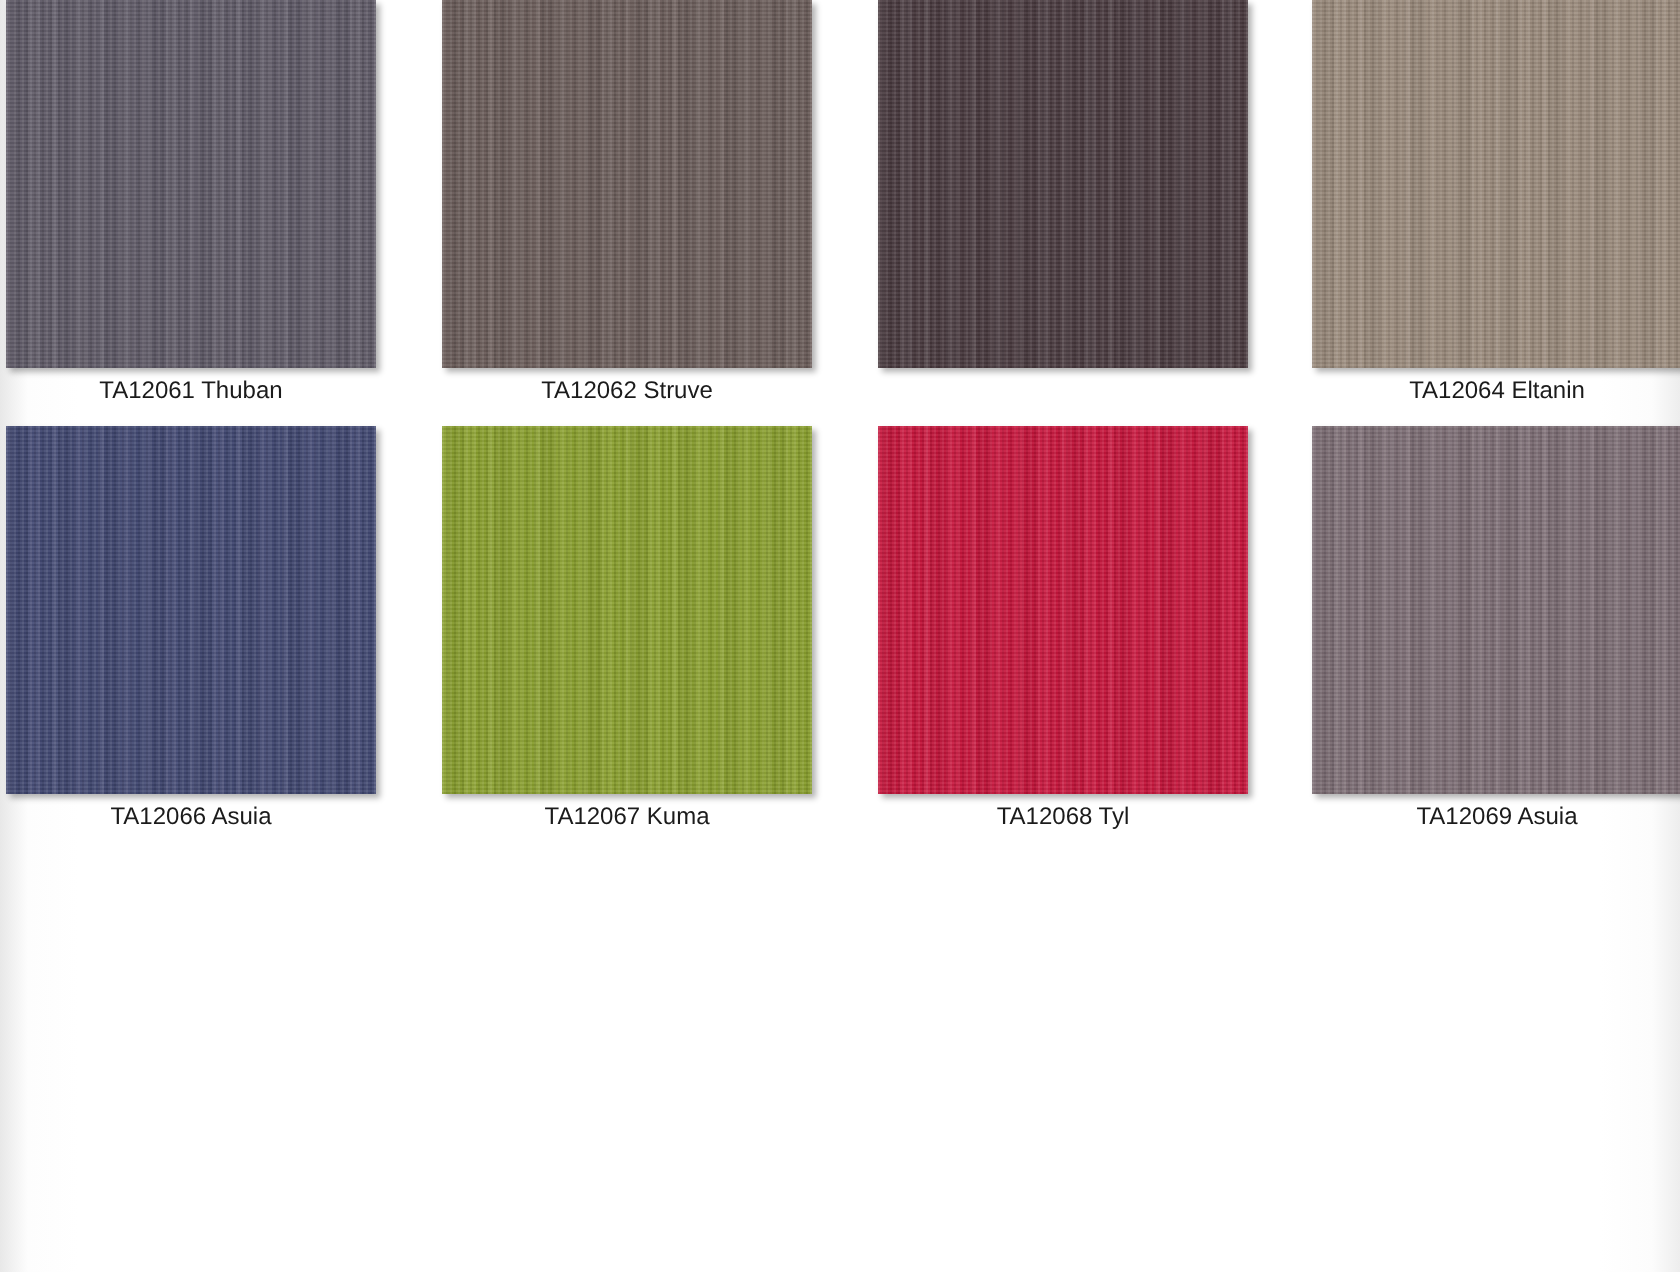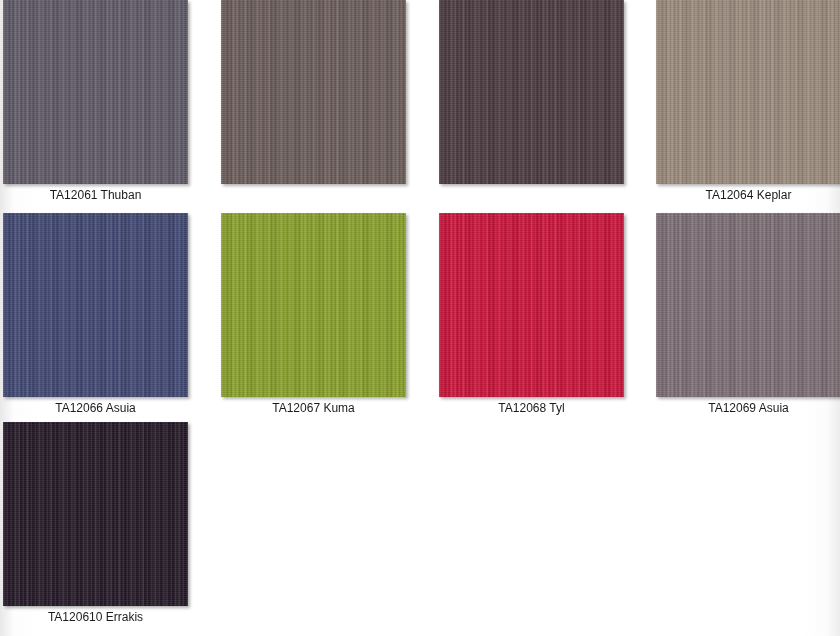--- a/index.html
+++ b/index.html
@@ -124,33 +124,34 @@
       <div class="swatch-tile-wrap">
         <div class="swatch-tile" style="background-color: rgb(95, 90, 103);"></div>
       </div>
       <div class="swatch-label">TA12061 Thuban</div>
     </div>
 
     <div class="swatch-cell">
       <div class="swatch-tile-wrap">
         <div class="swatch-tile" style="background-color: rgb(107, 93, 90);"></div>
       </div>
+      <div class="swatch-label">TA12062 Struve</div>
     </div>
 
     <div class="swatch-cell">
       <div class="swatch-tile-wrap">
         <div class="swatch-tile" style="background-color: rgb(74, 59, 64);"></div>
       </div>
     </div>
 
     <div class="swatch-cell">
       <div class="swatch-tile-wrap">
         <div class="swatch-tile" style="background-color: rgb(155, 139, 124);"></div>
       </div>
-      <div class="swatch-label">TA12064 Keplar</div>
+      <div class="swatch-label">TA12064 Eltanin</div>
     </div>
 
 
     <div class="swatch-cell">
       <div class="swatch-tile-wrap">
         <div class="swatch-tile" style="background-color: rgb(65, 72, 114);"></div>
       </div>
       <div class="swatch-label">TA12066 Asuia</div>
     </div>
 
@@ -168,24 +169,18 @@
       <div class="swatch-label">TA12068 Tyl</div>
     </div>
 
     <div class="swatch-cell">
       <div class="swatch-tile-wrap">
         <div class="swatch-tile" style="background-color: rgb(125, 110, 117);"></div>
       </div>
       <div class="swatch-label">TA12069 Asuia</div>
     </div>
 
-    <div class="swatch-cell">
-      <div class="swatch-tile-wrap">
-        <div class="swatch-tile" style="background-color: rgb(36, 24, 38);"></div>
-      </div>
-      <div class="swatch-label">TA120610 Errakis</div>
-    </div>
 
     <div class="swatch-cell"></div>
     <div class="swatch-cell"></div>
 
   </div>
 </div>
 
 </body></html>

